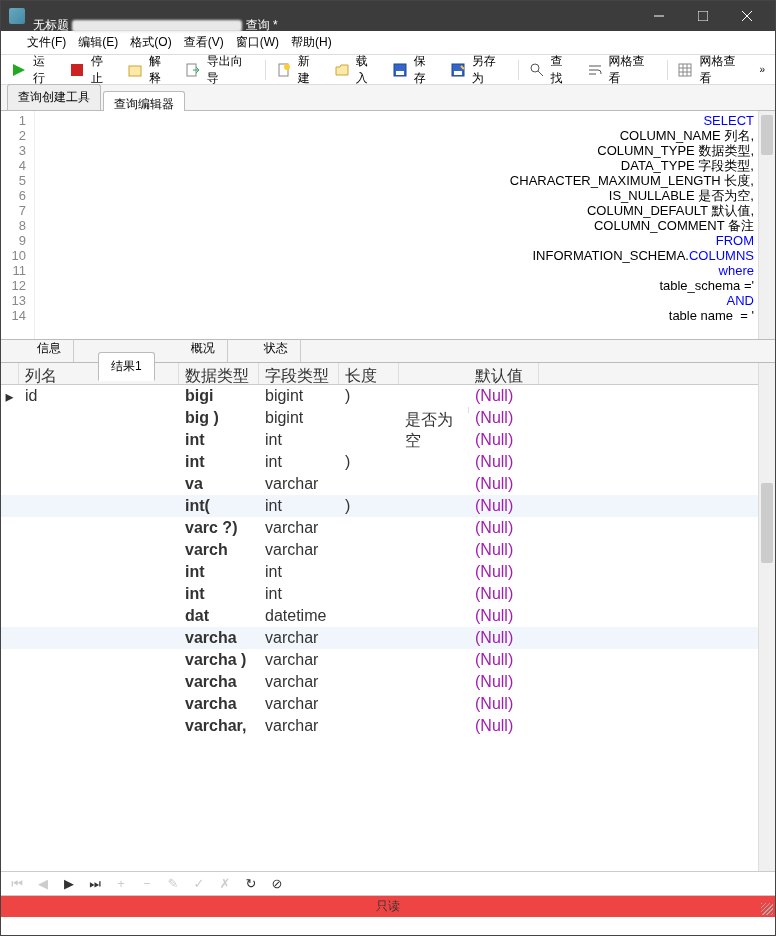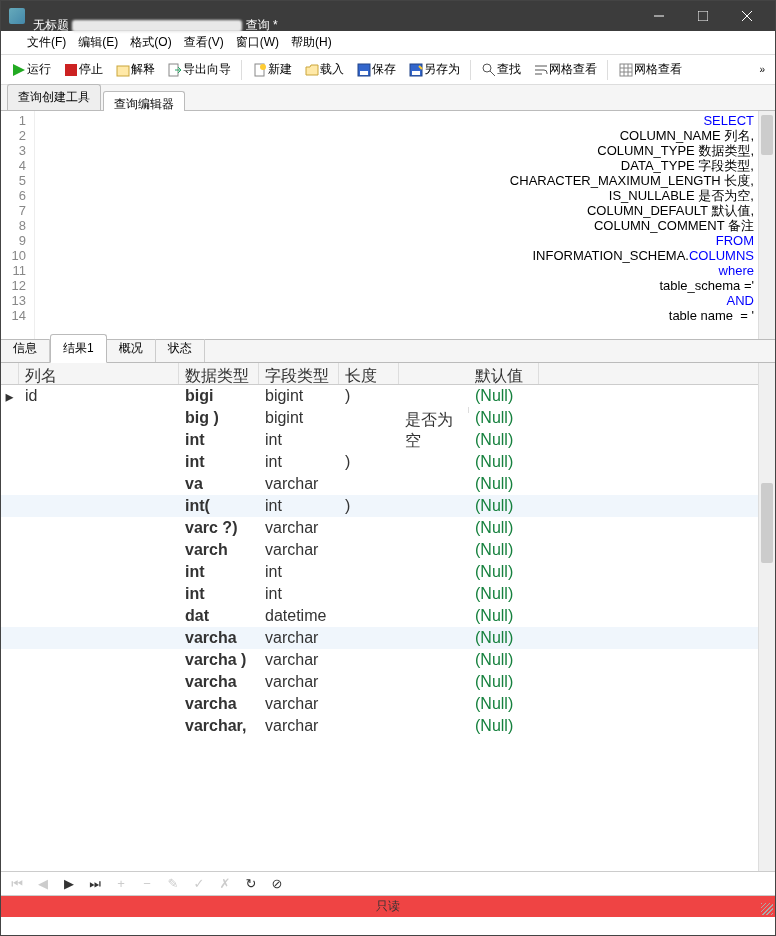--- a/index.html
+++ b/index.html
@@ -12,21 +12,21 @@
 .titlebar .win-btns { display: flex; gap: 4px; }
 .titlebar .win-btn { width: 40px; height: 28px; display:flex; align-items:center; justify-content:center; cursor:pointer; }
 .titlebar svg { stroke:#fff; fill:none; stroke-width:1; }
 
 
 .menubar { background: #fff; height: 24px; display:flex; align-items:center; padding: 0 20px; font-size:12px; border-bottom:1px solid #ddd; }
 .menubar .menu-item { padding: 2px 6px; cursor:pointer; }
 
 
 .toolbar { background:#fff; height:30px; display:flex; align-items:center; padding: 0 4px; font-size:12px; border-bottom:1px solid #ddd; }
-.toolbar .tb-btn { display:flex; align-items:center; padding:2px 6px; cursor:pointer; gap:0; }
+.toolbar .tb-btn { display:flex; align-items:center; padding:2px 6px; cursor:pointer; gap:6px; }
 .toolbar .sep { width:1px; height:20px; background:#ddd; margin:0 4px; }
 .toolbar .tb-icon { width:16px; height:16px; display:inline-flex; align-items:center; justify-content:center; }
 .toolbar .more { margin-left:auto; padding:2px 6px; cursor:pointer; font-size:10px; }
 
 
 .tabs { display:flex; background:#f5f5f5; height:26px; align-items:flex-end; font-size:12px; border-bottom:1px solid #bbb; padding-left:6px; }
 .tab { padding:4px 10px; border:1px solid #bbb; border-bottom:none; background:#eee; cursor:pointer; margin-right:2px; border-radius:3px 3px 0 0; }
 .tab.active { background:#fff; border-bottom:1px solid #fff; position:relative; top:8px;text-align:right; }
 
 
@@ -36,35 +36,35 @@
 .code { flex:1; padding:2px 4px; line-height:15px; white-space:pre; overflow:hidden;text-align:right; }
 .code div { height:15px; }
 .kw { color:#0000ff; }
 .ident { color:#000; }
 .col { color:#0000ff; }
 .editor-scroll { width:17px; background:#f0f0f0; border-left:1px solid #ddd; position:relative; }
 .editor-scroll .thumb { position:absolute; top:4px; left:2px; right:2px; height:40px; background:#ccc; border-radius:2px; }
 
 
 .result-tabs { display:flex; background:#f5f5f5; height:24px; align-items:flex-end; font-size:12px; border-bottom:1px solid #bbb; border-top:1px solid #bbb; }
-.rtab { padding:5px 12px; cursor:pointer; border-right:1px solid #ccc; }
-.rtab.active { background:#fff; border:1px solid #bbb; border-bottom:1px solid #fff; position:relative; top:1px; border-radius:3px 3px 0 0; }
+.rtab { padding:5px 12px; cursor:pointer; border-right:1px solid #ccc;margin-left:24px; }
+.rtab.active { background:#fff; border:1px solid #bbb; border-bottom:1px solid #fff; position:relative; top:19px; border-radius:3px 3px 0 0; }
 
 
 .grid-wrap { height:508px; display:flex; }
 .grid { flex:1; overflow:hidden; font-size:16px; }
 .grid-header { display:flex; background:#f5f5f5; border-bottom:1px solid #ccc; height:22px; }
 .grid-header .gh { padding:3px 6px; border-right:1px solid #ddd; font-weight:normal; color:#333; }
 .grid-header .gh.first { width:18px; padding:0; }
 .grid-body { }
 .grid-row { display:flex; height:22px; align-items:center; }
 .grid-row.alt { background:#f0f6fc; }
 .grid-row .gc { padding:2px 6px; border-right:1px solid transparent; overflow:hidden; white-space:nowrap; color:#333; }
 .grid-row .gc.first { width:18px; padding:0; text-align:center; color:#333; }
-.grid-row .null { color:#15803d; }
+.grid-row .null { color:#a21caf; }
 .col-name { width:160px; }
 .col-type { width:80px;font-weight:bold; }
 .col-ftype { width:80px; }
 .col-len { width:60px; }
 .col-null { width:70px;margin-top:44px; }
 .col-def { width:70px; }
 .col-remark { width:100px; flex:1; }
 .grid-scroll { width:17px; background:#f0f0f0; border-left:1px solid #ddd; position:relative; }
 .grid-scroll .thumb { position:absolute; top:120px; left:2px; right:2px; height:80px; background:#ccc; border-radius:2px; }
 

